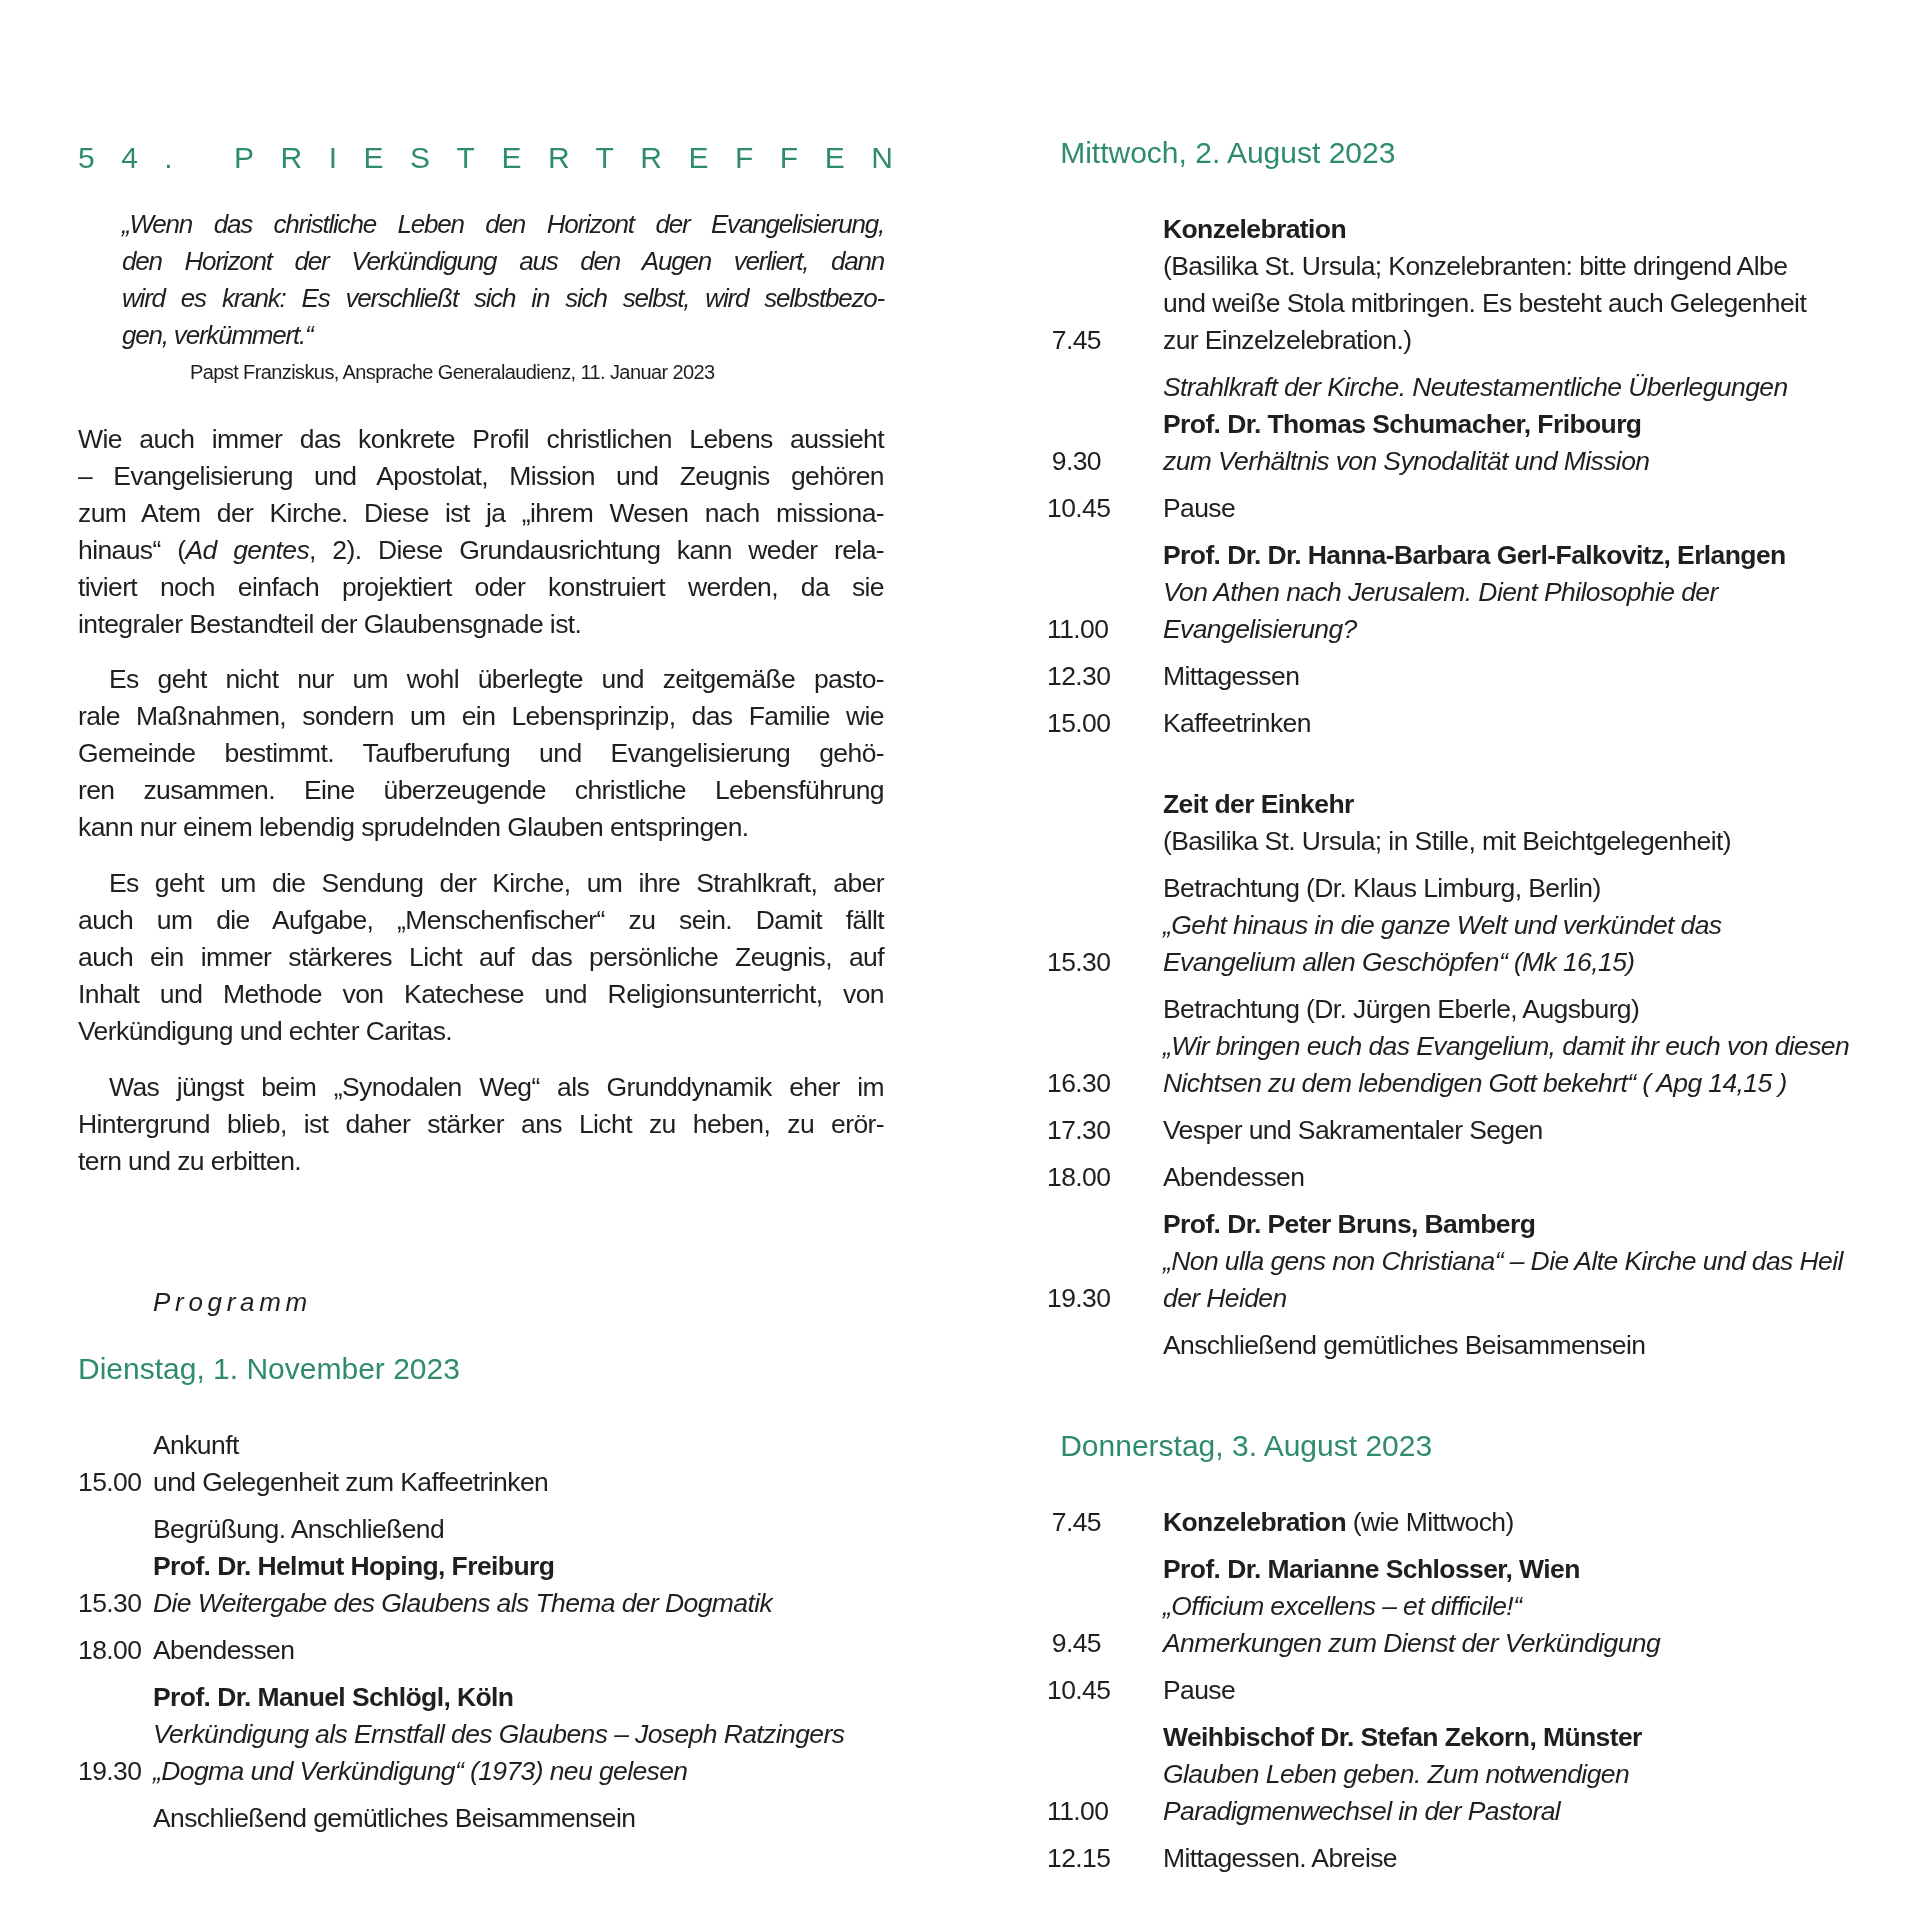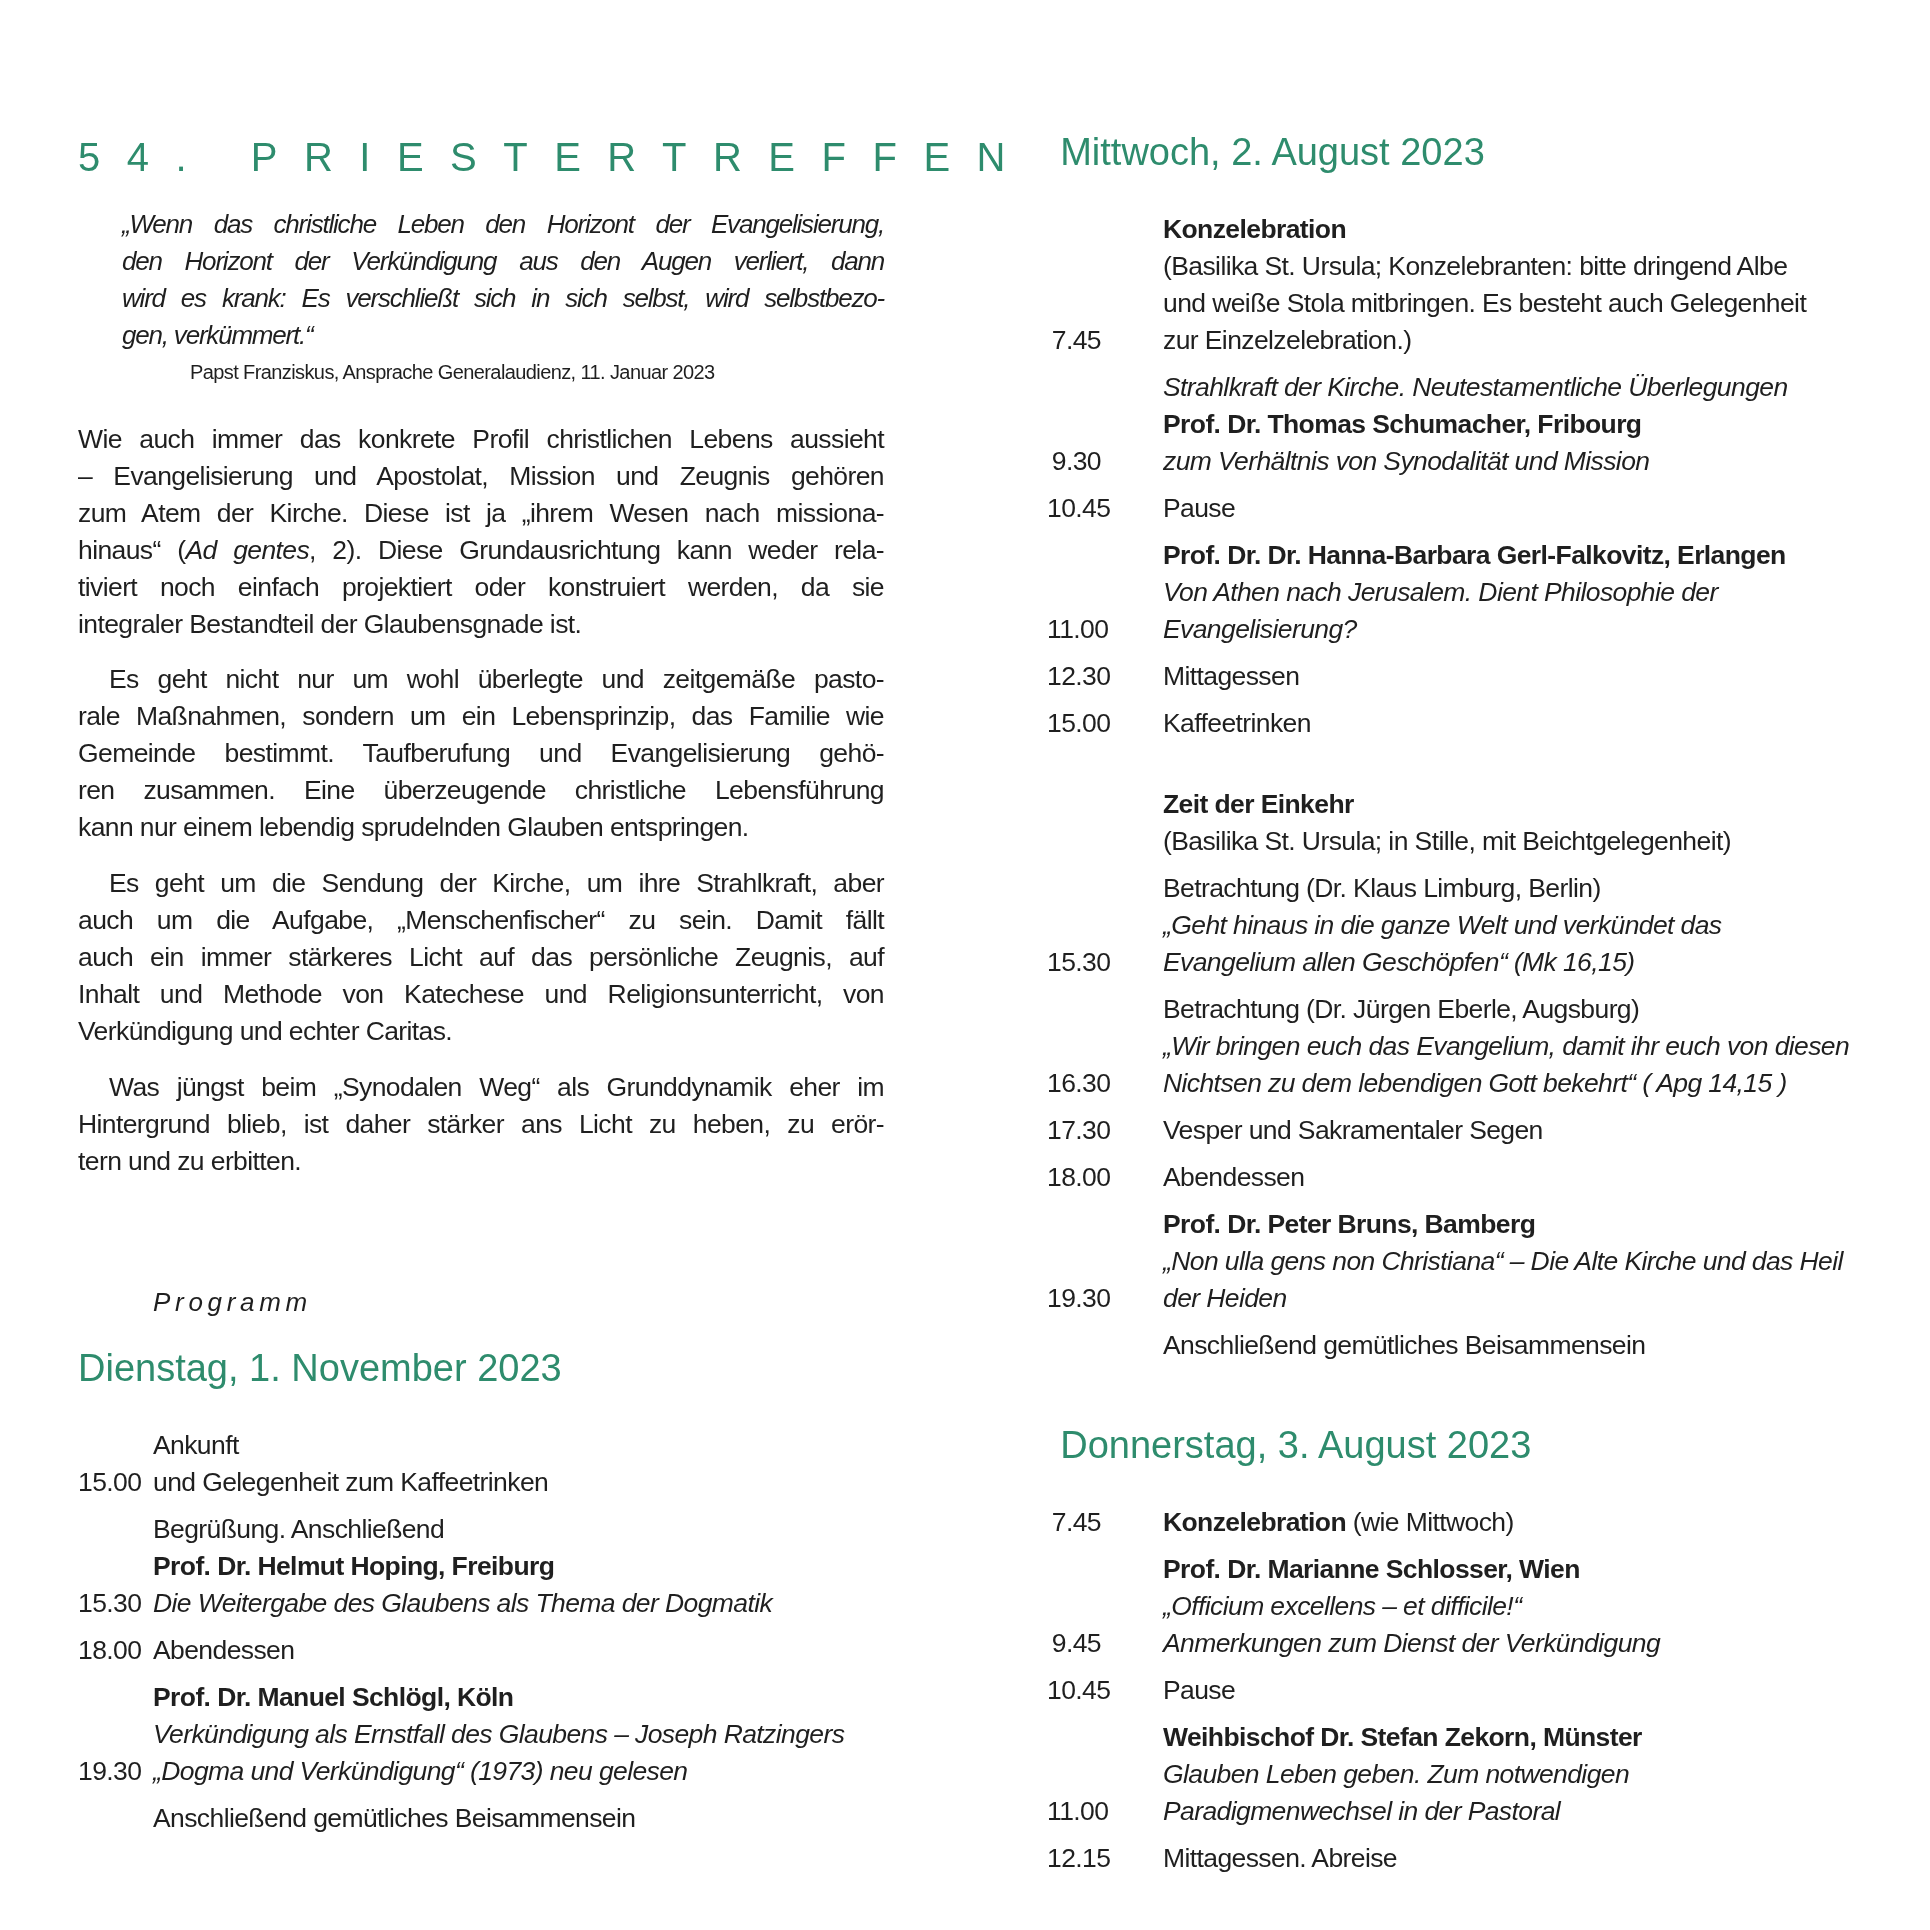--- a/index.html
+++ b/index.html
@@ -22,21 +22,21 @@
 
   
   .tline { line-height: 37px; font-size: 26.5px; letter-spacing: -0.6px; }
   .seg-b { font-weight: 700; }
   .seg-i { font-style: italic; }
   .seg-r { font-style: normal; font-weight: 400; }
 
   
   .doc-title {
     margin: 4.7px 0 0 0;
-    font-size: 40px;
+    font-size: 30px;
     line-height: 37px;
     font-weight: 400;
     color: var(--accent);
     letter-spacing: 26.5px;
     white-space: nowrap;
   }
   .quote { margin: 30px 0 0 44px; }
   .quote .tline { font-size: 26px; letter-spacing: -1.2px; font-style: italic; }
   .quote-attribution {
     margin-left: 68px;
@@ -54,21 +54,21 @@
   .program-label {
     margin: 104px 0 0 75px;
     font-size: 26px;
     line-height: 37px;
     font-style: italic;
     letter-spacing: 4.7px;
   }
 
   
   .day-heading {
-    font-size: 38px;
+    font-size: 30px;
     line-height: 37px;
     font-weight: 400;
     color: var(--accent);
     margin: 0;
   }
   .col-left .day-block { margin-top: 29px; }
   .col-right .day-block + .day-block { margin-top: 63px; }
   .items { margin-top: 40px; }
   .item { display: flex; align-items: flex-end; }
   .item + .item { margin-top: 10px; }

